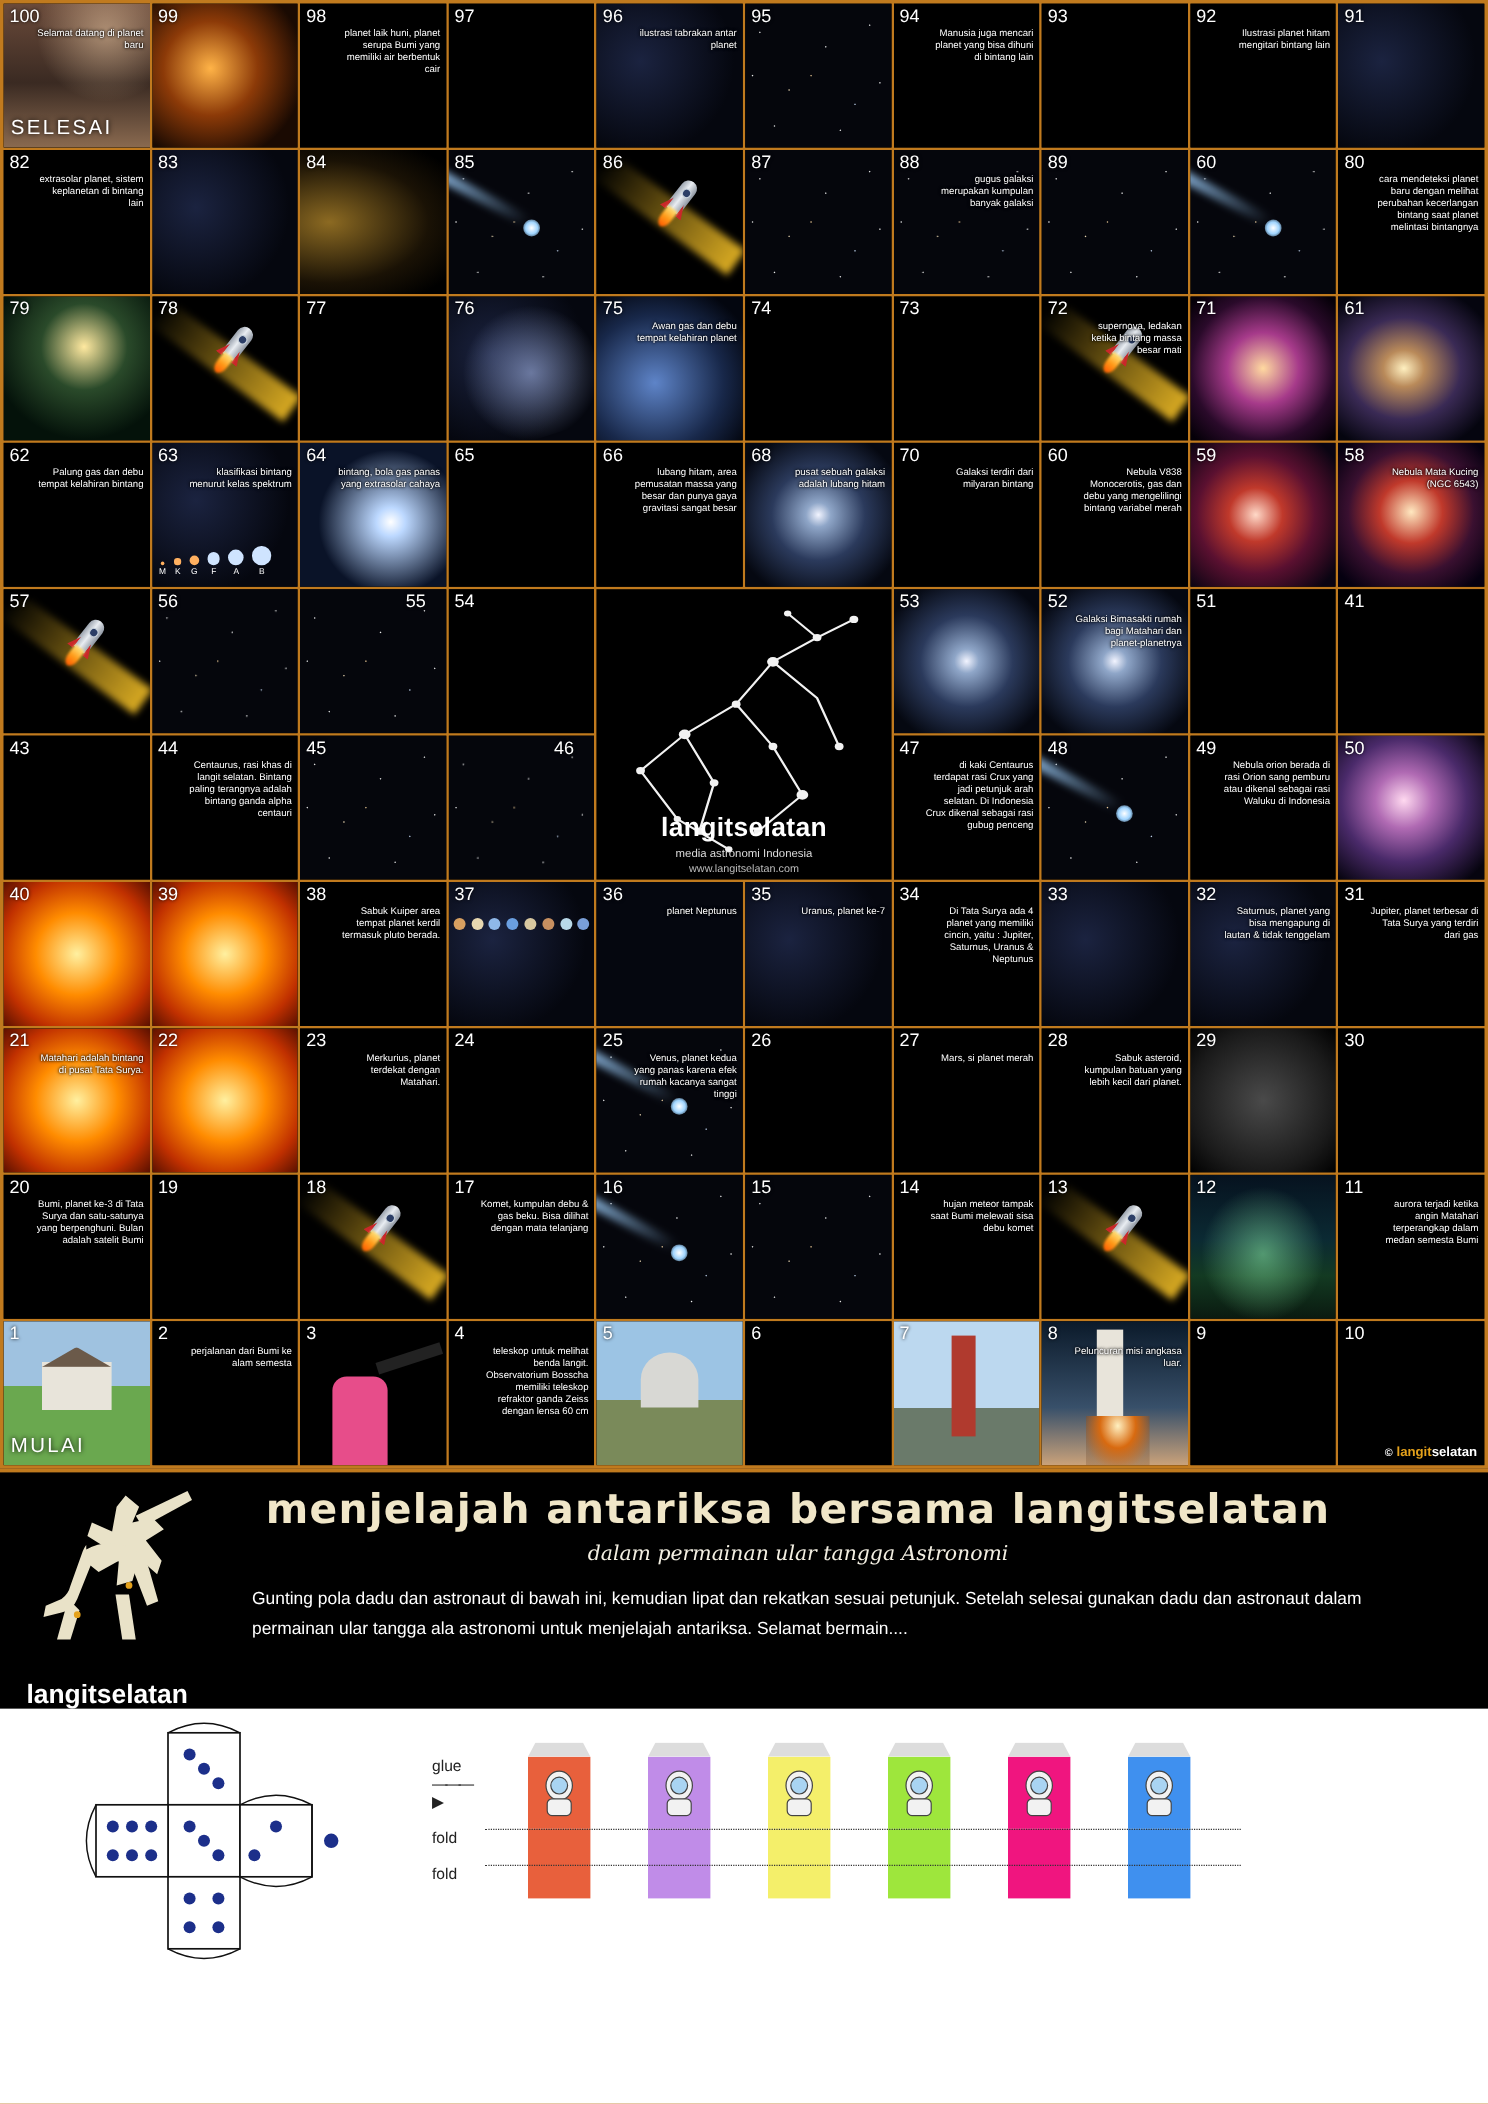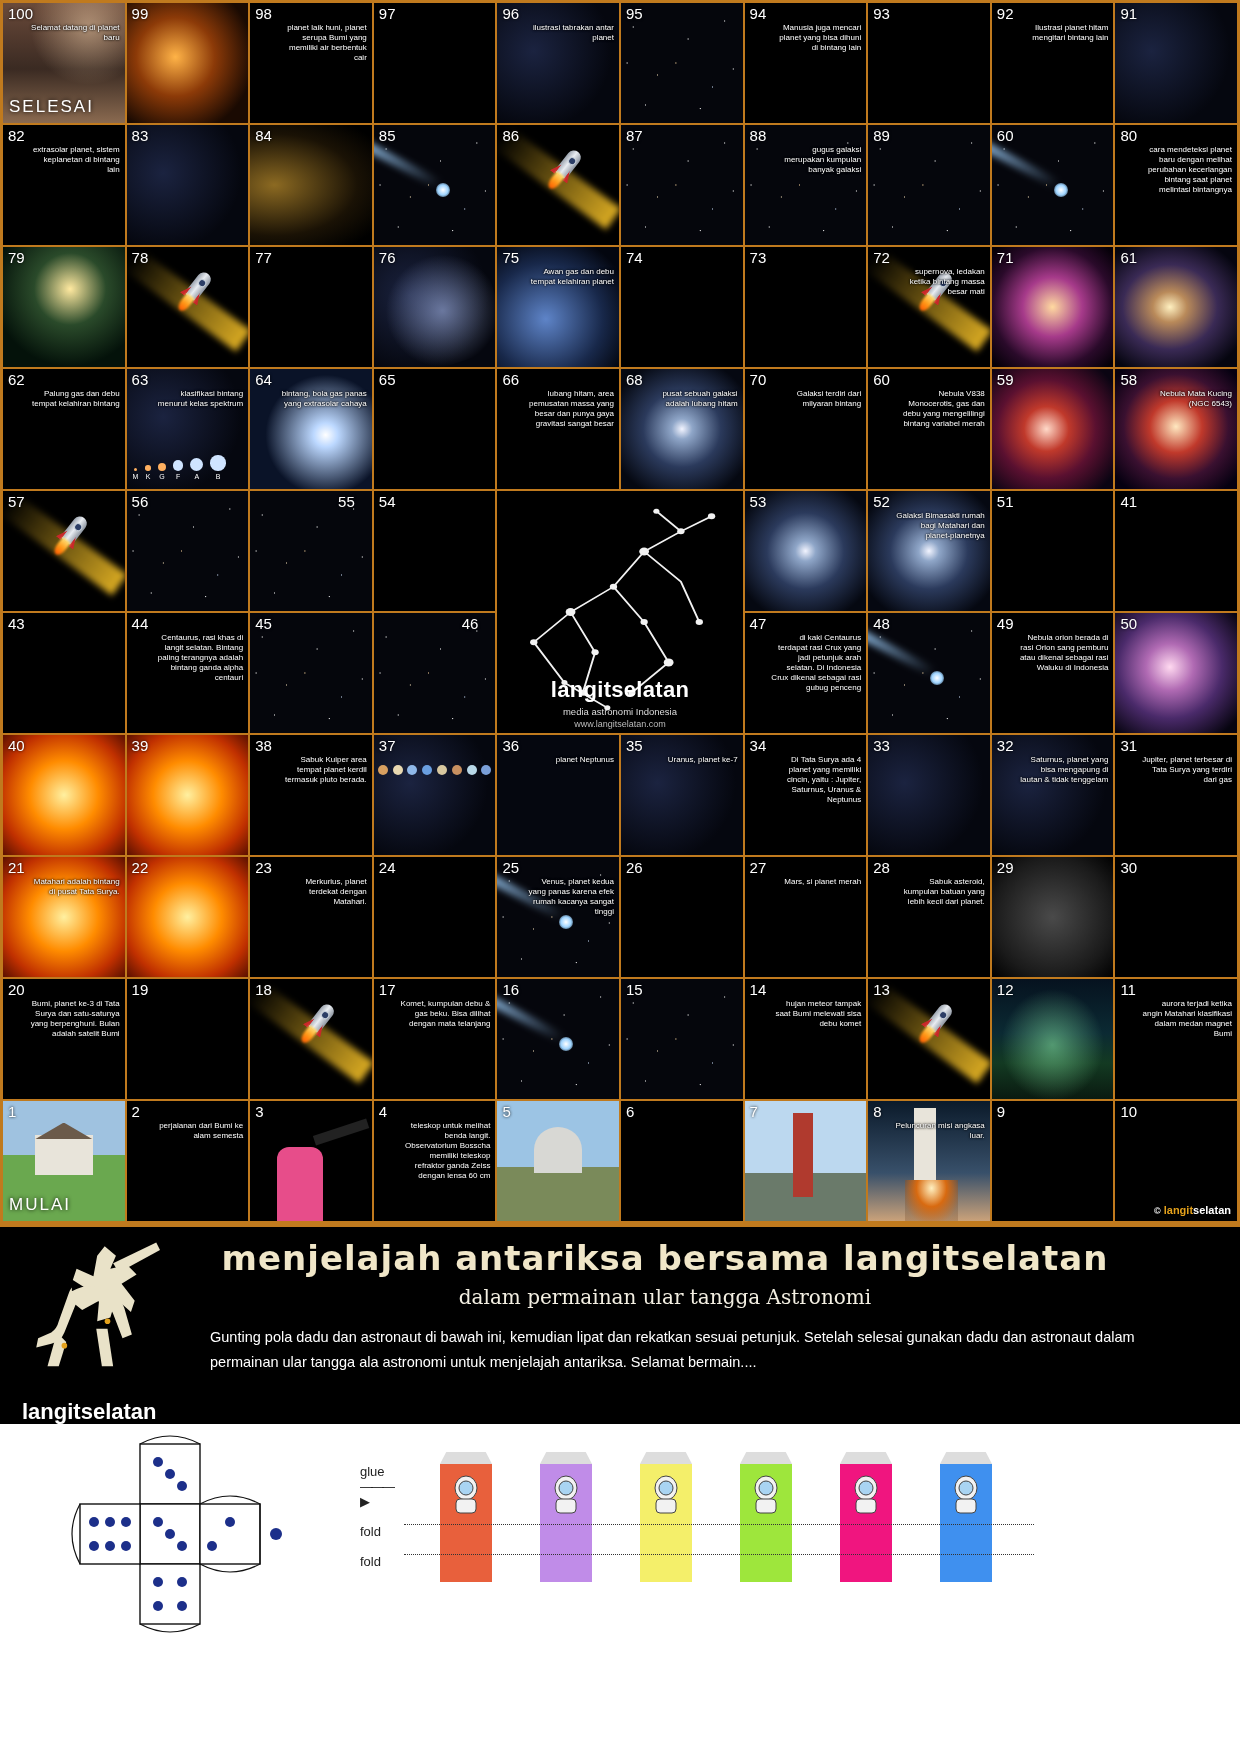--- a/index.html
+++ b/index.html
@@ -129,21 +129,21 @@
     padding:14px 10px 20px 10px;
     min-height:200px;
     box-sizing:border-box;
   }
   .banner .title{
     text-align:center;color:#f0e6c8;font-size:34px;line-height:1;
     font-family:"DejaVu Sans",sans-serif;font-weight:bold;letter-spacing:1px;
     margin-left:90px;
   }
   .banner .subtitle{
-    text-align:center;color:#f3efe2;font-size:20px;
+    text-align:center;color:#f3efe2;font-size:17px;font-style:italic;
     font-family:"DejaVu Serif",serif;margin-top:10px;margin-left:90px;
   }
   .banner .para{
     color:#fff;font-size:14.5px;line-height:1.75;margin:16px 40px 0 200px;
   }
   .banner .mark{
     position:absolute;left:10px;top:8px;width:180px;height:190px;
   }
   .banner .mark .lsword{
     position:absolute;left:12px;bottom:0;font-size:22px;font-weight:bold;color:#e4a11b;
@@ -655,21 +655,21 @@
         <span class="num">13</span>
       </div>
       <div class="cell numleft">
         <div class="art" style="background:linear-gradient(#06121f,#0b2a33 45%,#133a22 70%,#0a1a10);"></div>
         <div class="art" style="background:radial-gradient(ellipse at 50% 55%,rgba(150,255,180,.5),transparent 60%);"></div>
         <span class="num">12</span>
       </div>
       <div class="cell numleft">
         <div class="art" style="background:#000;"></div>
         <span class="num">11</span>
-        <span class="txt">aurora terjadi ketika angin Matahari klasifikasi dalam medan magnet Bumi</span>
+        <span class="txt">aurora terjadi ketika angin Matahari terperangkap dalam medan semesta Bumi</span>
       </div>
       <div class="cell numleft">
         <div class="art" style="background:linear-gradient(#9fc2e0 0 45%,#6aa84f 45% 100%);"></div>
         <div style="position:absolute;left:26%;top:28%;width:48%;height:34%;background:#e8e4da;z-index:2;"></div>
         <div style="position:absolute;left:20%;top:18%;width:60%;height:14%;background:#6b5a4a;z-index:2;clip-path:polygon(10% 100%,50% 0,90% 100%);"></div>
         <span class="num">1</span>
         <div style="position: absolute; left: 6px; bottom: 6px; z-index: 7; font-size: 17px; color: rgb(255, 255, 255); letter-spacing: 2px; text-shadow: rgb(0, 0, 0) 0px 0px 4px;">MULAI</div>
       </div>
       <div class="cell numleft">
         <div class="art" style="background:#000;"></div>

